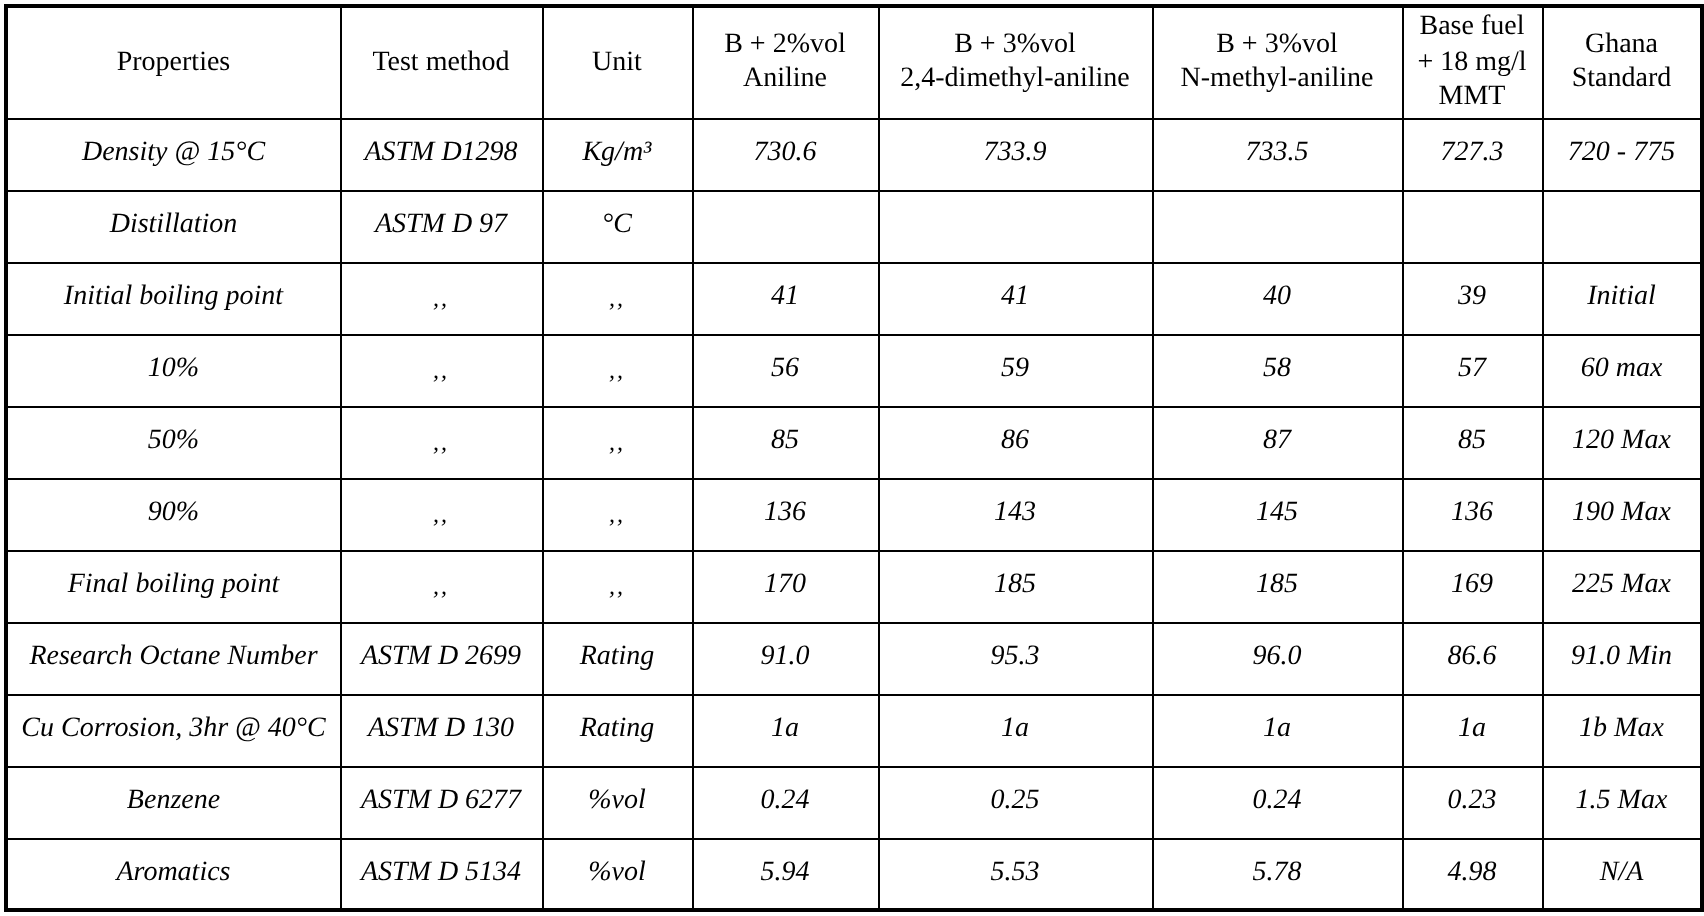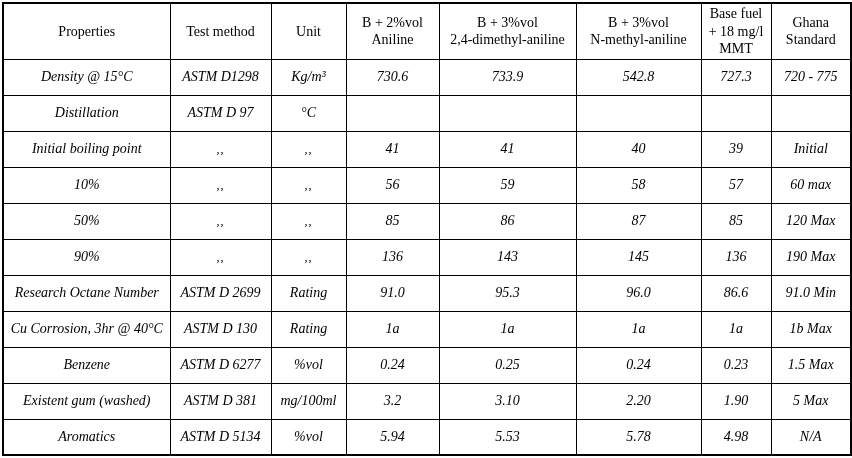--- a/index.html
+++ b/index.html
@@ -96,21 +96,21 @@
           </th>
         </tr>
     </thead>
     <tbody>
         <tr>
           <td>Density @ 15°C</td>
           <td>ASTM D1298</td>
           <td>Kg/m³</td>
           <td>730.6</td>
           <td>733.9</td>
-          <td>542.8</td>
+          <td>733.5</td>
           <td>727.3</td>
           <td>720 - 775</td>
         </tr>
         <tr>
           <td>Distillation</td>
           <td>ASTM D 97</td>
           <td>°C</td>
           <td></td>
           <td></td>
           <td></td>
@@ -149,20 +149,30 @@
         </tr>
         <tr>
           <td>90%</td>
           <td class="ditto">,,</td>
           <td class="ditto">,,</td>
           <td>136</td>
           <td>143</td>
           <td>145</td>
           <td>136</td>
           <td>190 Max</td>
+        </tr>
+        <tr>
+          <td>Final boiling point</td>
+          <td class="ditto">,,</td>
+          <td class="ditto">,,</td>
+          <td>170</td>
+          <td>185</td>
+          <td>185</td>
+          <td>169</td>
+          <td>225 Max</td>
         </tr>
         <tr>
           <td>Research Octane Number</td>
           <td>ASTM D 2699</td>
           <td>Rating</td>
           <td>91.0</td>
           <td>95.3</td>
           <td>96.0</td>
           <td>86.6</td>
           <td>91.0 Min</td>
@@ -181,30 +191,20 @@
           <td>Benzene</td>
           <td>ASTM D 6277</td>
           <td>%vol</td>
           <td>0.24</td>
           <td>0.25</td>
           <td>0.24</td>
           <td>0.23</td>
           <td>1.5 Max</td>
         </tr>
         <tr>
-          <td>Existent gum (washed)</td>
-          <td>ASTM D 381</td>
-          <td>mg/100ml</td>
-          <td>3.2</td>
-          <td>3.10</td>
-          <td>2.20</td>
-          <td>1.90</td>
-          <td>5 Max</td>
-        </tr>
-        <tr>
           <td>Aromatics</td>
           <td>ASTM D 5134</td>
           <td>%vol</td>
           <td>5.94</td>
           <td>5.53</td>
           <td>5.78</td>
           <td>4.98</td>
           <td>N/A</td>
         </tr>
       </tbody>

